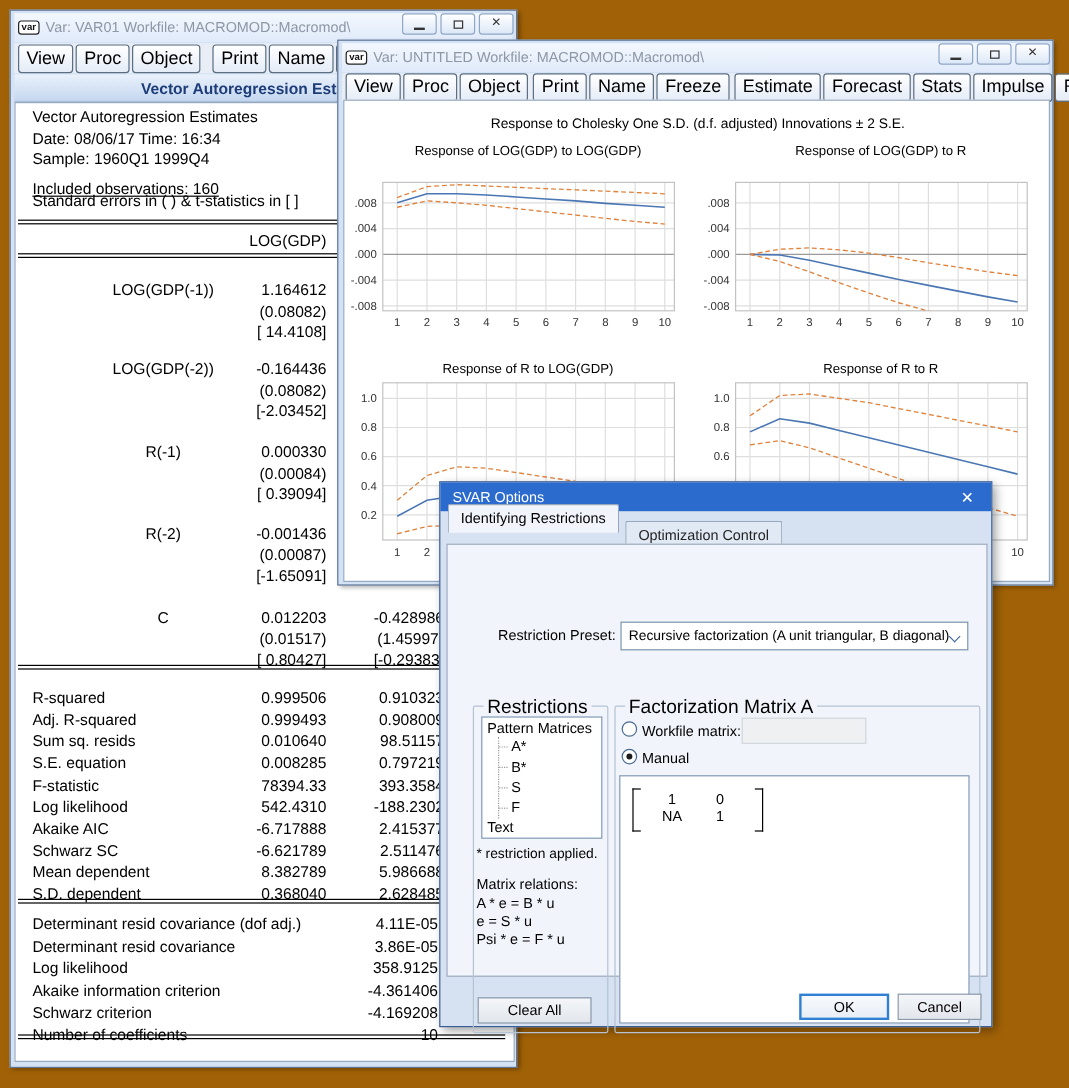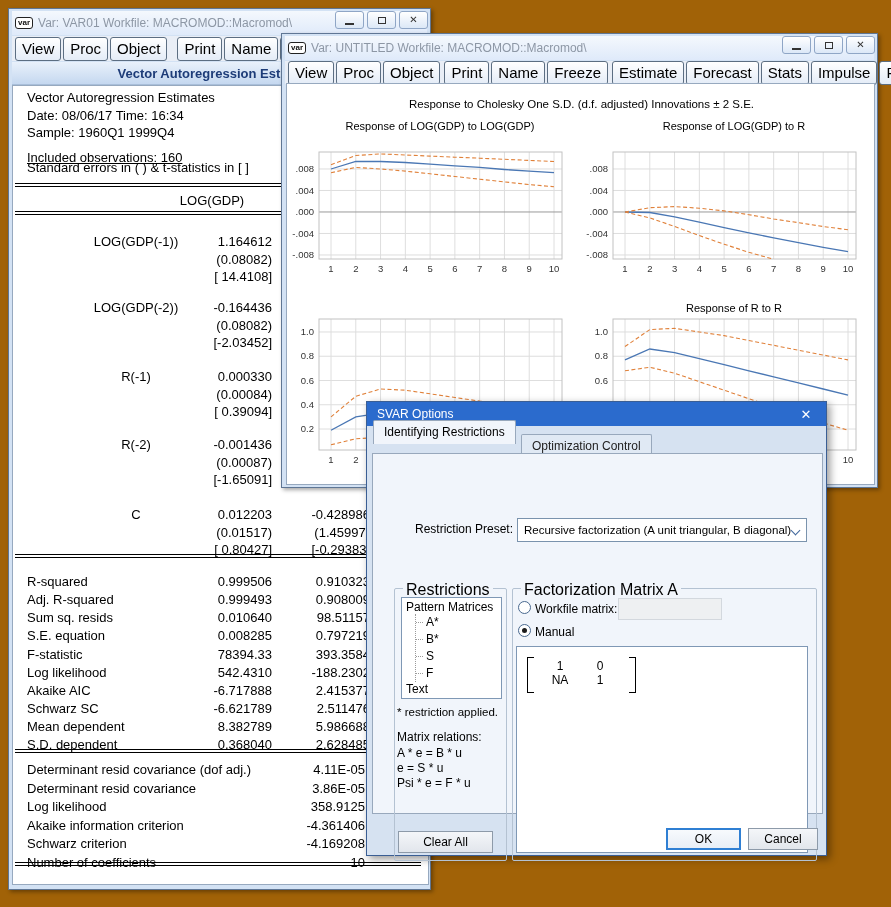--- a/index.html
+++ b/index.html
@@ -131,21 +131,21 @@
     <div class="banner">
       <span>Vector Autoregression Estimates</span>
     </div>
     <div class="content" id="win1-content">
         <div class="abs " style="left: 14px; top: 4px;">Vector Autoregression Estimates</div>
         <div class="abs " style="left: 14px; top: 21.5px; text-align: right;">Date: 08/06/17   Time: 16:34</div>
         <div class="abs " style="left: 14px; top: 39px;">Sample: 1960Q1 1999Q4</div>
         <div class="abs " style="left: 14px; top: 64px; text-decoration: underline;">Included observations: 160</div>
         <div class="abs " style="left: 14px; top: 74px;">Standard errors in ( ) &amp; t-statistics in [ ]</div>
         <div class="dbl-rule" style="top: 97px;"></div>
-        <div class="abs r-align" style="left: 139px; top: 107px; width: 120px; text-align: center;">LOG(GDP)</div>
+        <div class="abs r-align" style="left: 139px; top: 107px; width: 120px;">LOG(GDP)</div>
         <div class="dbl-rule" style="top: 125px;"></div>
         <div class="abs c-align" style="left: 8px; top: 148px; width: 230px;">LOG(GDP(-1))</div>
         <div class="abs r-align" style="left: 139px; top: 148px; width: 120px;">1.164612</div>
         <div class="abs r-align" style="left: 139px; top: 165.5px; width: 120px;">(0.08082)</div>
         <div class="abs r-align" style="left: 139px; top: 183px; width: 120px;">[ 14.4108]</div>
         <div class="abs c-align" style="left: 8px; top: 214px; width: 230px;">LOG(GDP(-2))</div>
         <div class="abs r-align" style="left: 139px; top: 214px; width: 120px;">-0.164436</div>
         <div class="abs r-align" style="left: 139px; top: 231.5px; width: 120px;">(0.08082)</div>
         <div class="abs r-align" style="left: 139px; top: 249px; width: 120px;">[-2.03452]</div>
         <div class="abs c-align" style="left: 8px; top: 283px; width: 230px;">R(-1)</div>
@@ -239,20 +239,21 @@
         <button class="tb-btn">Estimate</button>
         <button class="tb-btn">Forecast</button>
         <button class="tb-btn">Stats</button>
         <button class="tb-btn">Impulse</button>
         <button class="tb-btn">Resids</button>
       </div>
     <div class="content" id="win2-content">
       <div class="chart-main-title">Response to Cholesky One S.D. (d.f. adjusted) Innovations ± 2 S.E.</div>
       <div class="chart-title" style="left:307px; top:36px;">Response of LOG(GDP) to R</div>
       <div class="chart-title" style="left:13px; top:36px;">Response of LOG(GDP) to LOG(GDP)</div>
+      <div class="chart-title" style="left:13px; top:218px;">Response of R to LOG(GDP)</div>
       <div class="chart-title" style="left:307px; top:218px;">Response of R to R</div>
       <svg id="charts-svg" width="589" height="402">
           <g>
             <clipPath id="clip0">
               <rect x="32" y="66" width="243" height="109"></rect>
             </clipPath>
             <line x1="44" y1="68" x2="44" y2="175" stroke="#dedede" stroke-width="1"></line>
             <line x1="68.77777777777777" y1="68" x2="68.77777777777777" y2="175" stroke="#dedede" stroke-width="1"></line>
             <line x1="93.55555555555556" y1="68" x2="93.55555555555556" y2="175" stroke="#dedede" stroke-width="1"></line>
             <line x1="118.33333333333334" y1="68" x2="118.33333333333334" y2="175" stroke="#dedede" stroke-width="1"></line>

